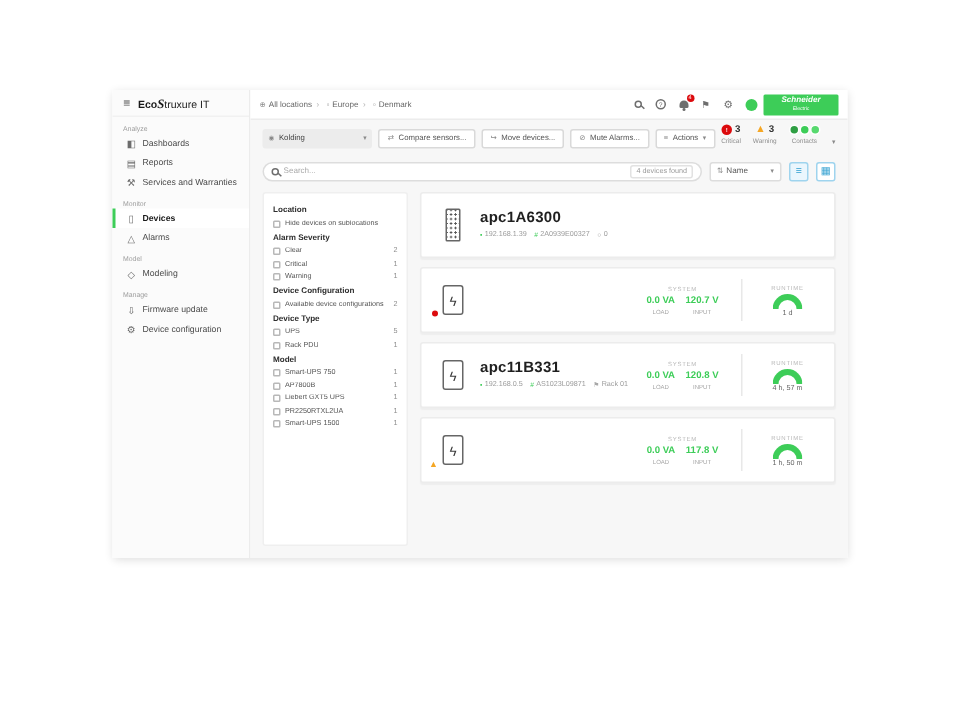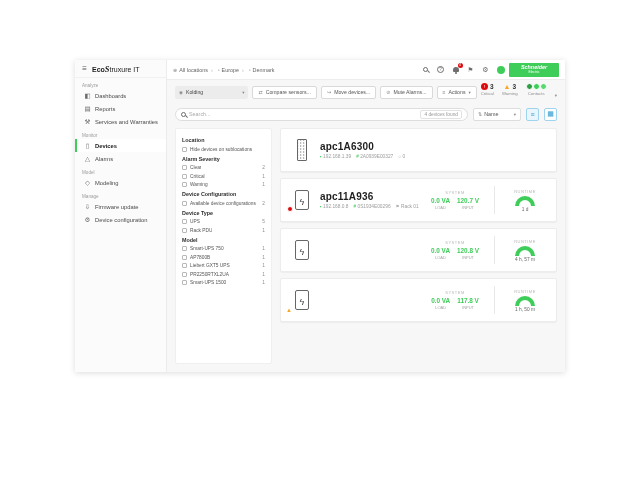--- a/index.html
+++ b/index.html
@@ -374,37 +374,20 @@
             </div>
           </div>
 
           <div class="card">
             <div class="devwrap">
               <span class="ups">
                   <span class="i-bolt"></span>
                 </span>
               <span class="dot-crit"></span>
             </div>
-            <div class="dinfo">
-              <div class="dname">apc11A936</div>
-              <div class="dsub">
-                <span class="pair">
-                    <span class="i-ip"></span>
-                    <span>192.168.0.8</span>
-                  </span>
-                <span class="pair">
-                    <span class="i-serial"></span>
-                    <span>0S1934E00296</span>
-                  </span>
-                <span class="pair">
-                    <span class="i-locpin"></span>
-                    <span>Rack 01</span>
-                  </span>
-              </div>
-            </div>
             <div class="dright">
               <div class="syscol">
                 <div class="colhead">SYSTEM</div>
                 <div class="sysvals">
                   <div class="sv">
                       <div class="svv">0.0 VA</div>
                       <div class="svl">LOAD</div>
                     </div>
                   <div class="sv">
                       <div class="svv">120.7 V</div>
@@ -419,20 +402,37 @@
                 <div class="runval">1 d</div>
               </div>
             </div>
           </div>
 
           <div class="card">
             <div class="devwrap">
               <span class="ups">
                   <span class="i-bolt"></span>
                 </span>
+            </div>
+            <div class="dinfo">
+              <div class="dname">apc11B331</div>
+              <div class="dsub">
+                <span class="pair">
+                    <span class="i-ip"></span>
+                    <span>192.168.0.5</span>
+                  </span>
+                <span class="pair">
+                    <span class="i-serial"></span>
+                    <span>AS1023L09871</span>
+                  </span>
+                <span class="pair">
+                    <span class="i-locpin"></span>
+                    <span>Rack 01</span>
+                  </span>
+              </div>
             </div>
             <div class="dright">
               <div class="syscol">
                 <div class="colhead">SYSTEM</div>
                 <div class="sysvals">
                   <div class="sv">
                       <div class="svv">0.0 VA</div>
                       <div class="svl">LOAD</div>
                     </div>
                   <div class="sv">

